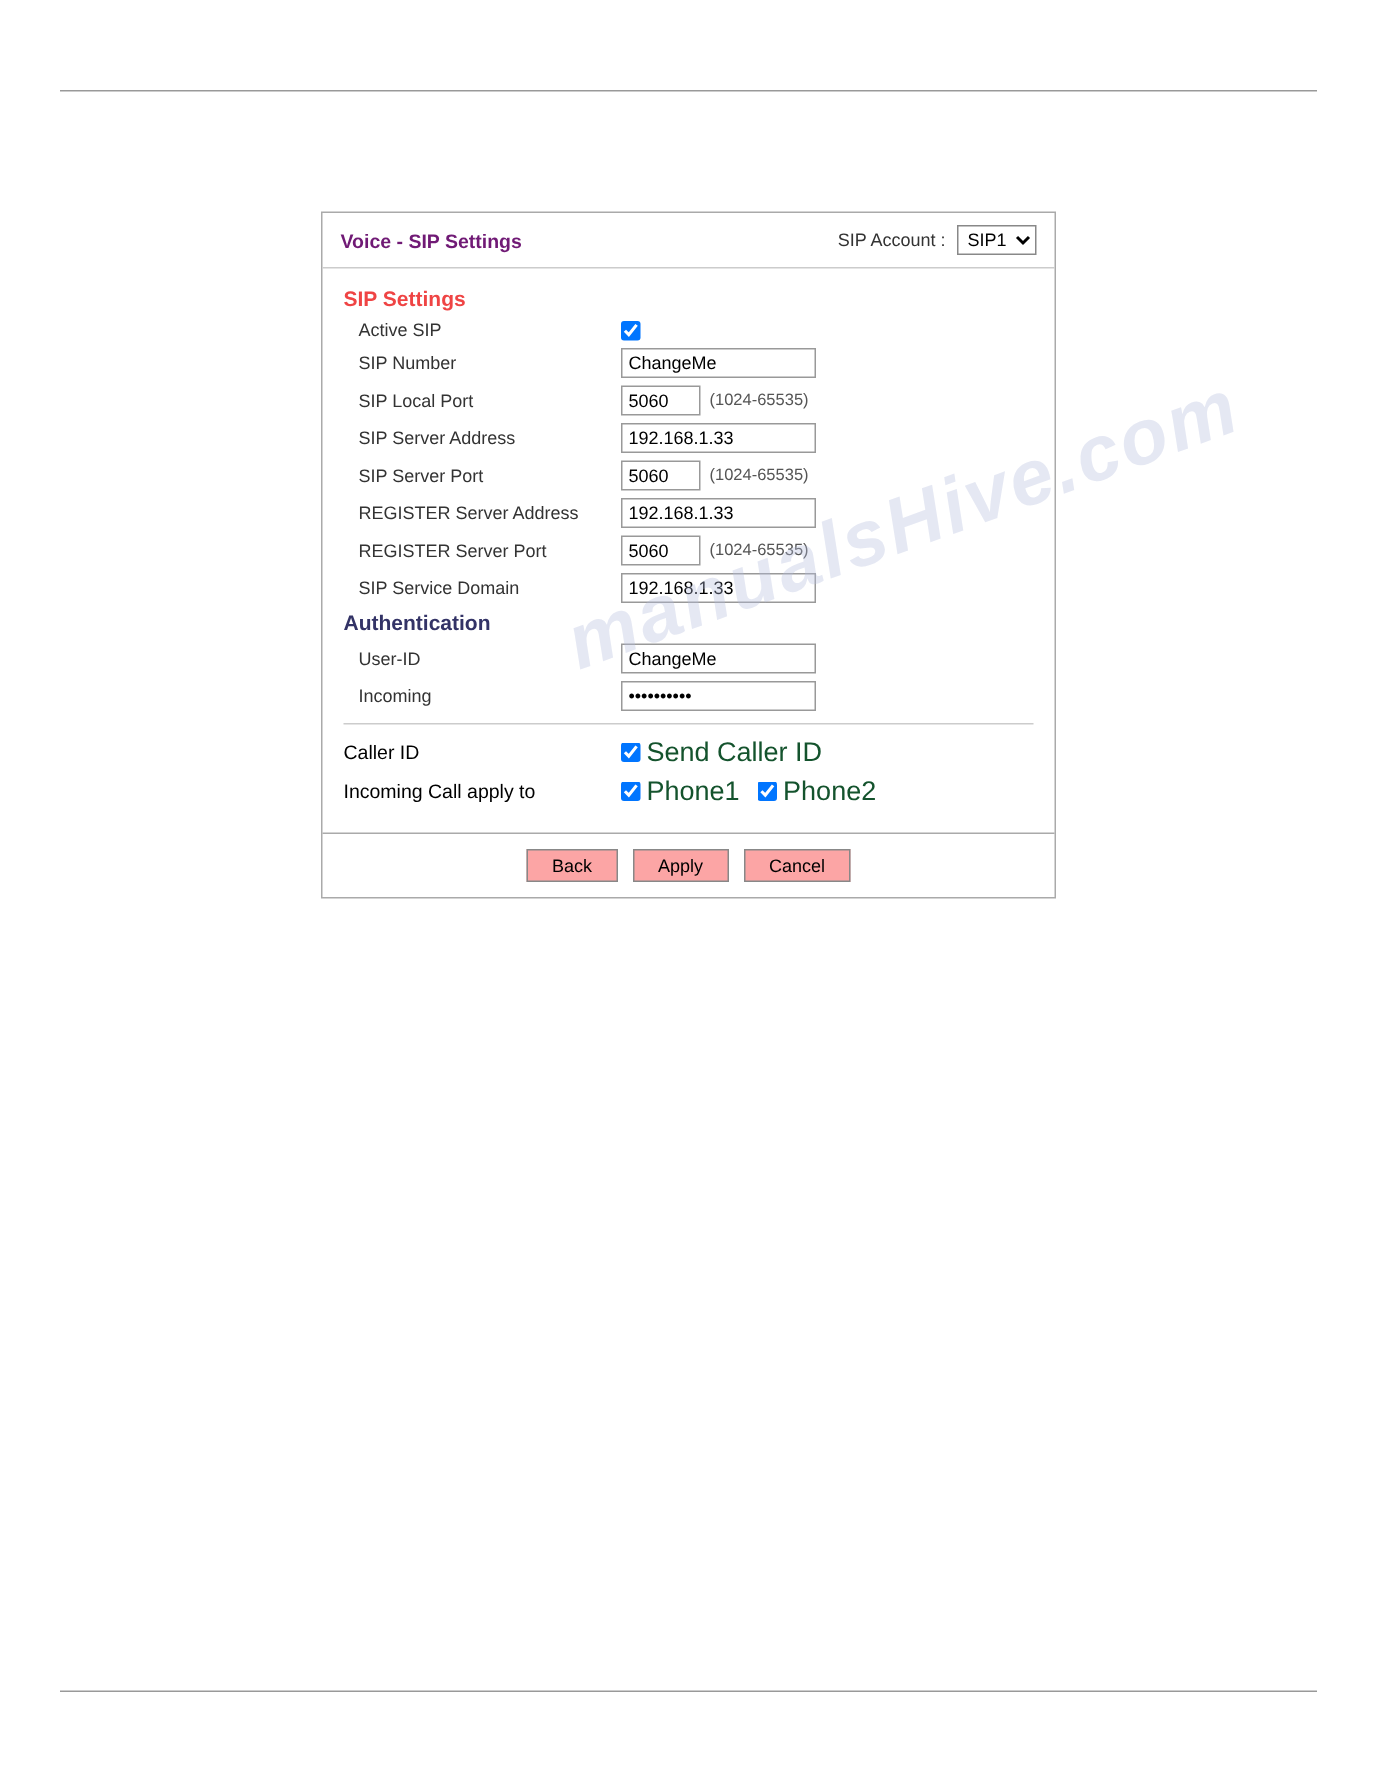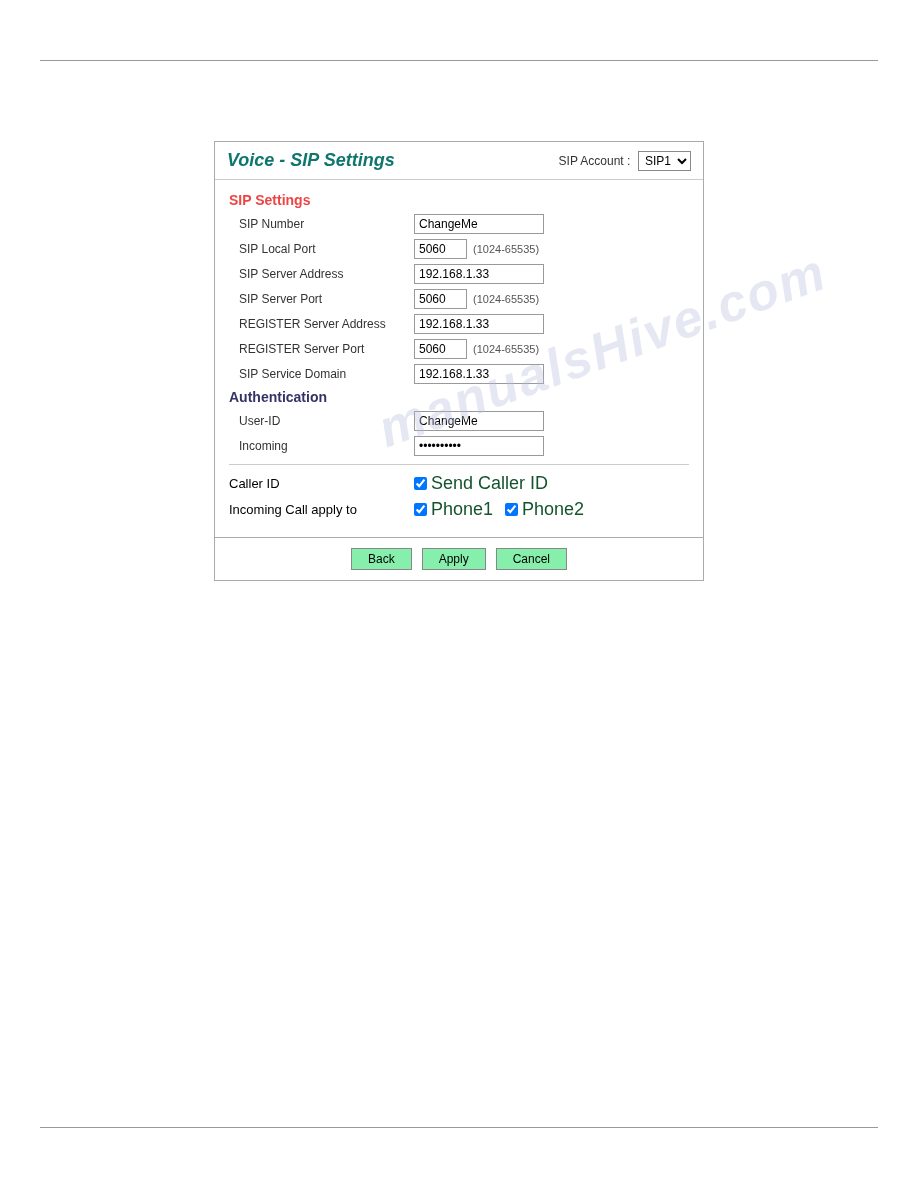--- a/index.html
+++ b/index.html
@@ -49,24 +49,23 @@
 
     .panel-header {
       display: flex;
       justify-content: space-between;
       align-items: center;
       padding: 8px 12px;
       border-bottom: 1px solid #ccc;
     }
 
     .panel-title {
-      font-style: italic;
       font-weight: bold;
-      color: #0f766e;
-      font-size: 18px;
+      color: #701a75;
+      font-size: 13px;
     }
 
     .sip-account-label {
       font-size: 12px;
       color: #333;
     }
 
     .sip-account-select {
       font-size: 12px;
       margin-left: 4px;
@@ -149,21 +148,21 @@
       padding: 10px 14px;
       display: flex;
       justify-content: center;
       gap: 10px;
     }
 
     .btn {
       font-size: 12px;
       padding: 3px 16px;
       border: 1px solid #888;
-      background: #86efac;
+      background: #fca5a5;
       cursor: pointer;
       color: #000;
     }
 
     input[type="checkbox"] {
       margin-right: 4px;
     }
 
     .inline-check-label {
       font-size: 18px;
@@ -197,20 +196,24 @@
           <option>SIP1</option>
           <option>SIP2</option>
         </select>
       </div>
     </div>
 
     <div class="panel-body">
 
       <div class="section-heading">SIP Settings</div>
 
+      <div class="form-row">
+        <div class="form-label">Active SIP</div>
+        <input type="checkbox" checked="" style="">
+      </div>
 
       <div class="form-row">
         <div class="form-label">SIP Number</div>
         <input type="text" class="form-control medium" value="ChangeMe" style="">
       </div>
 
       <div class="form-row">
         <div class="form-label">SIP Local Port</div>
         <input type="text" class="form-control short" value="5060" style="">
         <span class="form-hint">(1024-65535)</span>

